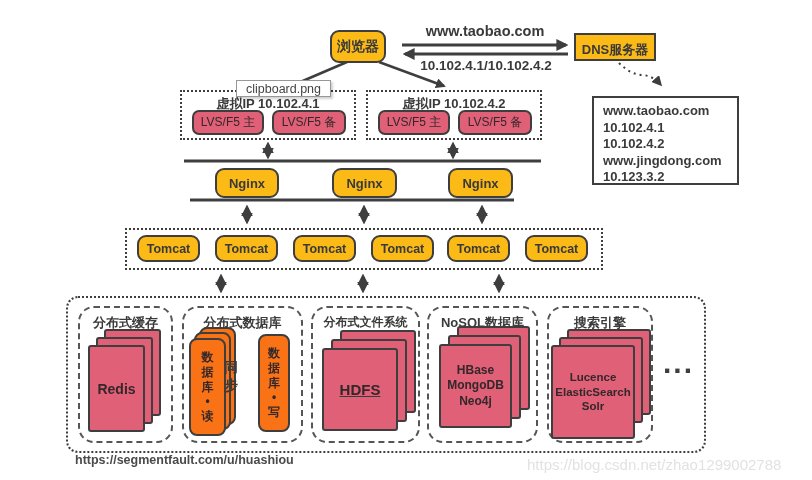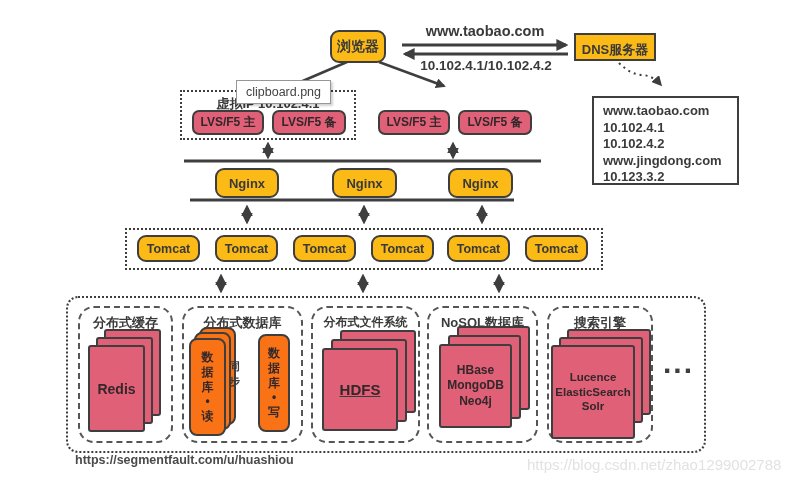--- a/index.html
+++ b/index.html
@@ -3,21 +3,21 @@
 <meta charset="utf-8">
 <style>
   html,body{margin:0;padding:0;background:#fff;}
   #canvas{position:relative;width:812px;height:480px;background:#fff;overflow:hidden;
           font-family:"Liberation Sans","DejaVu Sans",sans-serif;color:#3a3a3a;}
   #arrows{position:absolute;left:0;top:0;z-index:1;pointer-events:none;}
   .abs{position:absolute;box-sizing:border-box;z-index:2;}
   .obox{background:#fbba16;border:2.5px solid #3e3e3e;border-radius:9px;
         display:flex;align-items:center;justify-content:center;font-weight:bold;color:#3a3a3a;}
   .pbox{background:#df6077;border:2px solid #3e3e3e;border-radius:7px;
-        display:flex;align-items:center;justify-content:center;font-weight:bold;color:#33272a;}
+        display:flex;align-items:center;justify-content:center;font-weight:normal;color:#33272a;}
   .dotted{border:2px dotted #3e3e3e;background:transparent;}
   .rounded-dotted{border:2px dotted #3e3e3e;border-radius:12px;}
   .section{border:2px dashed #555;border-radius:16px;background:#fff;}
   .sec-title{position:absolute;top:6px;left:0;right:0;text-align:center;font-weight:bold;}
   .vip-title{position:absolute;top:3px;left:0;right:0;text-align:center;font-weight:bold;font-size:13px;}
   .lbl{font-weight:bold;color:#3a3a3a;}
   .stack{position:absolute;z-index:2;}
   .card{position:absolute;border:2px solid #3e3e3e;border-radius:3px;box-sizing:border-box;
         display:flex;align-items:center;justify-content:center;}
   .card.pink{background:#df6077;}
@@ -97,24 +97,27 @@
     <div>www.jingdong.com</div>
     <div>10.123.3.2</div>
   </div>
 
   <div class="abs dotted" style="left:180px;top:90px;width:176px;height:50px;">
     <div class="vip-title">虚拟IP 10.102.4.1</div>
   </div>
   <div class="abs pbox" style="left:192px;top:110px;width:72px;height:25px;font-size:12px;">LVS/F5 主</div>
   <div class="abs pbox" style="left:272px;top:110px;width:74px;height:25px;font-size:12px;">LVS/F5 备</div>
 
+  <div class="abs dotted" style="left:366px;top:90px;width:176px;height:50px;">
+    <div class="vip-title">虚拟IP 10.102.4.2</div>
+  </div>
   <div class="abs pbox" style="left:378px;top:110px;width:72px;height:25px;font-size:12px;">LVS/F5 主</div>
   <div class="abs pbox" style="left:458px;top:110px;width:74px;height:25px;font-size:12px;">LVS/F5 备</div>
 
-  <div class="abs tooltip" style="left:236px;top:80px;width:95px;height:24px;">
+  <div class="abs tooltip" style="left:236px;top:80px;width:95px;height:17px;">
     <span>clipboard.png</span>
   </div>
 
   <div class="abs obox" style="left:215px;top:168px;width:64px;height:30px;font-size:13px;">Nginx</div>
   <div class="abs obox" style="left:332px;top:168px;width:65px;height:30px;font-size:13px;">Nginx</div>
   <div class="abs obox" style="left:448px;top:168px;width:65px;height:30px;font-size:13px;">Nginx</div>
 
   <div class="abs dotted" style="left:125px;top:228px;width:478px;height:42px;"></div>
   <div class="abs obox" style="left:137px;top:235px;width:63px;height:27px;font-size:12.5px;">Tomcat</div>
   <div class="abs obox" style="left:215px;top:235px;width:63px;height:27px;font-size:12.5px;">Tomcat</div>
@@ -139,21 +142,21 @@
   <div class="abs section" style="left:182px;top:306px;width:121px;height:137px;">
     <div class="sec-title" style="font-size:13px;">分布式数据库</div>
   </div>
   <div class="stack" style="left:189px;top:327px;width:47px;height:109px;">
     <div class="card orange" style="left:10px;top:0;width:37px;height:98px;border-radius:8px;"></div>
     <div class="card orange" style="left:5px;top:5px;width:37px;height:98px;border-radius:8px;"></div>
     <div class="card orange" style="left:0;top:11px;width:37px;height:98px;border-radius:8px;">
       <span class="vlabel">数据库•读</span>
     </div>
   </div>
-  <div class="abs lbl" style="left:224px;top:359px;width:16px;text-align:right;font-size:11px;">同步</div>
+  <div class="abs lbl" style="left:224px;top:359px;width:16px;text-align:left;font-size:14px;">同步</div>
   <div class="abs card orange" style="left:258px;top:334px;width:32px;height:98px;border-radius:8px;">
     <span class="vlabel">数据库•写</span>
   </div>
 
   <div class="abs section" style="left:311px;top:306px;width:109px;height:137px;">
     <div class="sec-title" style="font-size:12px;">分布式文件系统</div>
   </div>
   <div class="stack" style="left:322px;top:330px;width:94px;height:101px;">
     <div class="card pink" style="left:18px;top:0;width:76px;height:83px;"></div>
     <div class="card pink" style="left:9px;top:9px;width:76px;height:83px;"></div>

